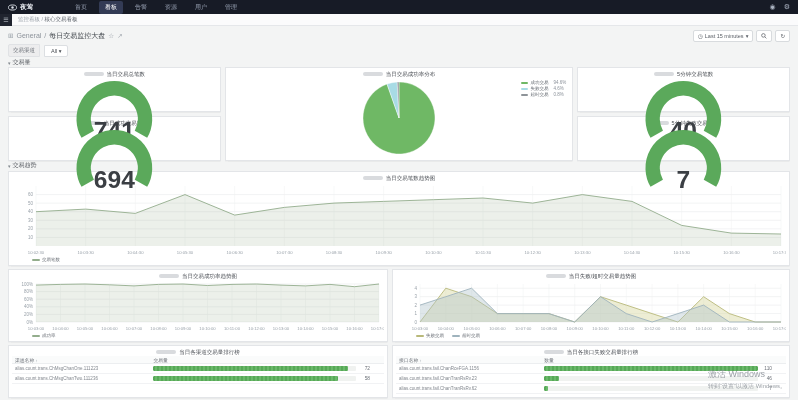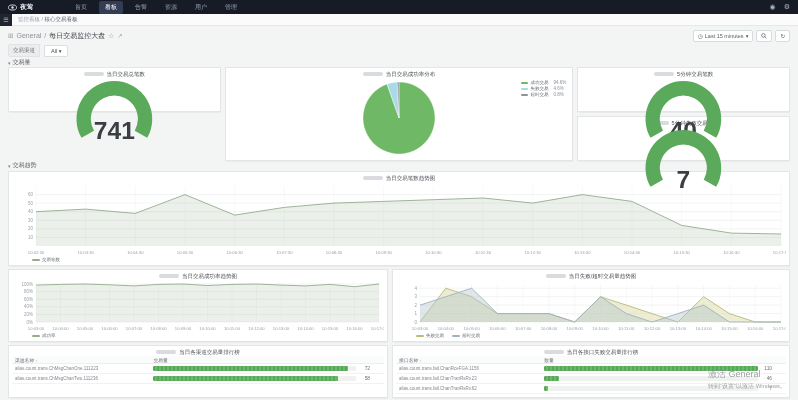--- a/index.html
+++ b/index.html
@@ -163,20 +163,32 @@
       <div class="gcol">
         <div class="panel gauge-panel">
           <div class="p-title">
               <span class="chip"></span>
               <span>当日交易总笔数</span>
             </div>
           <div class="gauge-wrap">
             <svg class="gauge-svg" viewBox="0 0 100 36">
               <path d="M37,27.5 A15,15 0 1,1 63,27.5" fill="none" stroke="#5ba95b" stroke-width="7"></path>
               <text x="50" y="30" text-anchor="middle" font-size="12" font-weight="bold" fill="#3b3f44">741</text>
+            </svg>
+          </div>
+        </div>
+        <div class="panel gauge-panel">
+          <div class="p-title">
+              <span class="chip"></span>
+              <span>当日成功交易笔数</span>
+            </div>
+          <div class="gauge-wrap">
+            <svg class="gauge-svg" viewBox="0 0 100 36">
+              <path d="M37,27.5 A15,15 0 1,1 63,27.5" fill="none" stroke="#5ba95b" stroke-width="7"></path>
+              <text x="50" y="30" text-anchor="middle" font-size="12" font-weight="bold" fill="#3b3f44">694</text>
             </svg>
           </div>
         </div>
       </div>
 
       <div class="panel pie-panel">
         <div class="p-title">
             <span class="chip"></span>
             <span>当日交易成功率分布</span>
           </div>
@@ -467,16 +479,16 @@
                 <span class="tval">7</span>
               </div>
             </div>
           </div>
       </div>
     </div>
 
   </div>
 
   <div class="watermark">
-    <div class="wm1">激活 General</div>
+    <div class="wm1">激活 Windows</div>
     <div class="wm2">转到“设置”以激活 Windows。</div>
   </div>
 </div>
 
 </body></html>

